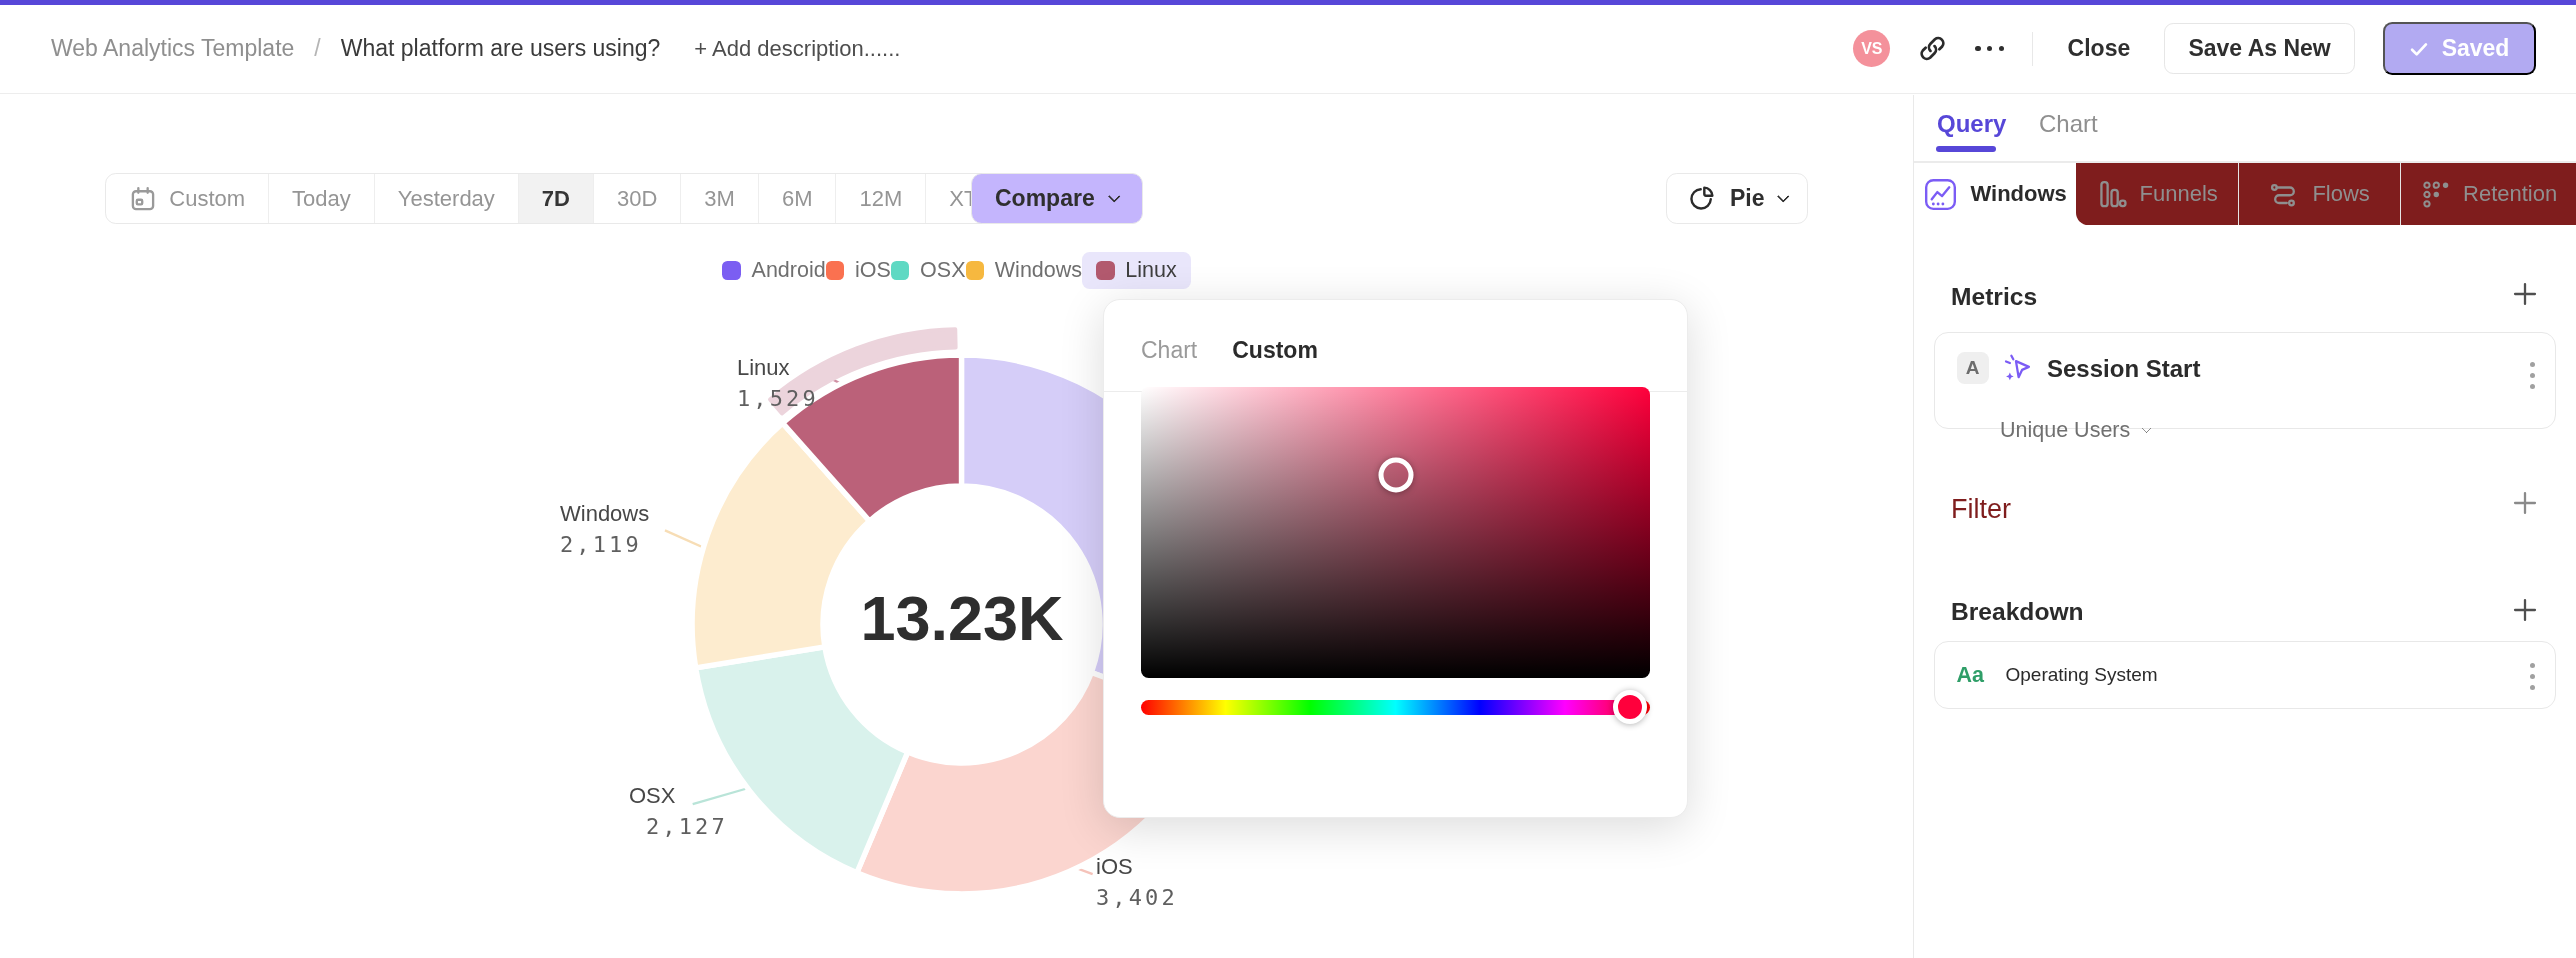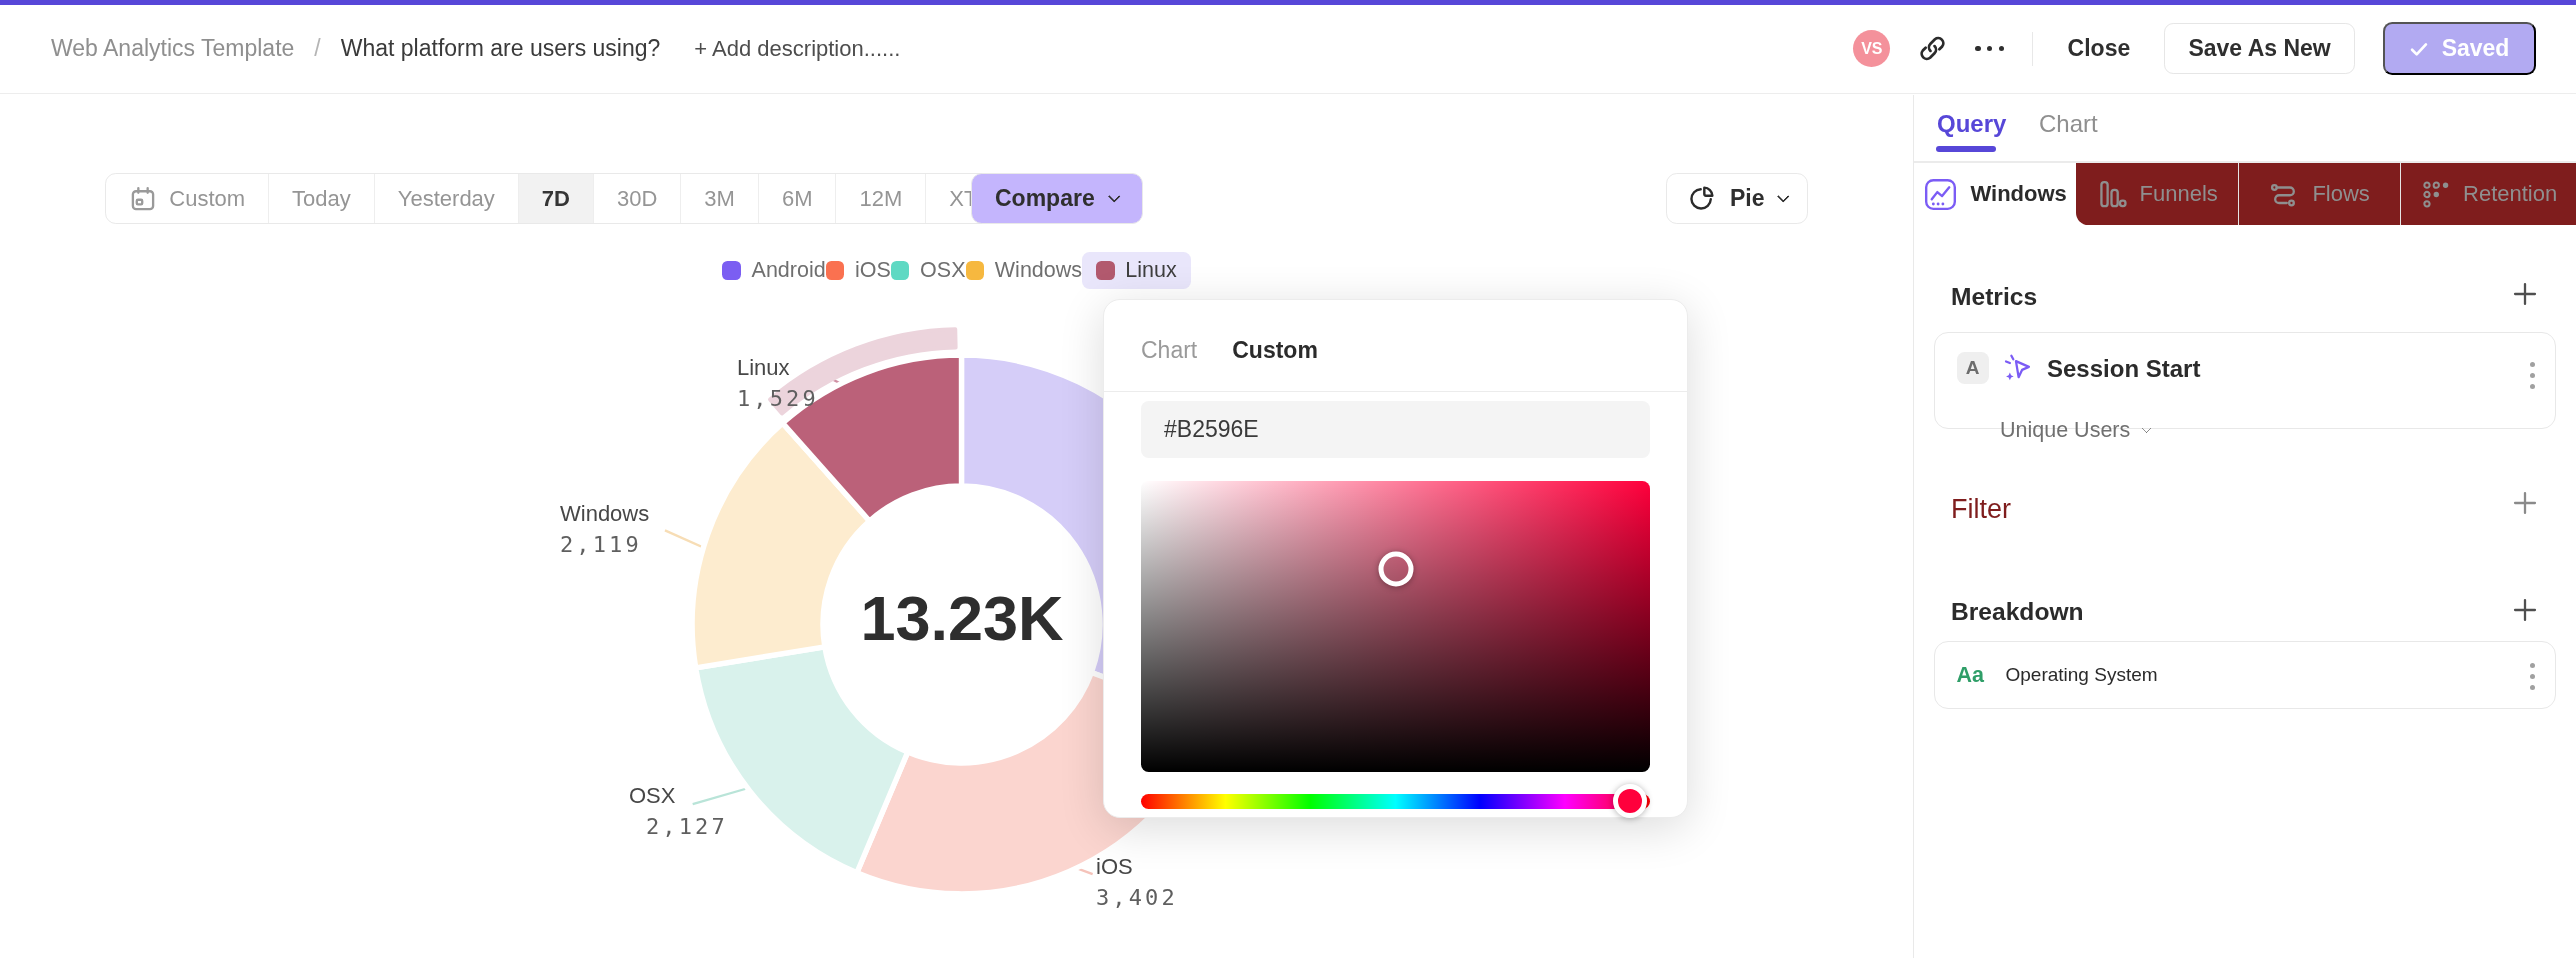--- a/index.html
+++ b/index.html
@@ -270,21 +270,20 @@
     <div>iOS</div>
     <div class="num">3,402</div>
   </div>
 
   <div class="picker">
     <div class="picker-tabs">
       <span class="pk-tab">Chart</span>
       <span class="pk-tab active">Custom</span>
     </div>
     <div class="picker-divider"></div>
-    <input class="hex-input" value="#B2596E" style="">
     <div id="sv-area" class="sv-area" style="background: linear-gradient(to top, rgb(0, 0, 0), rgba(0, 0, 0, 0)), linear-gradient(to right, rgb(255, 255, 255), rgba(255, 255, 255, 0)), rgb(255, 0, 60);">
       <div id="sv-cursor" class="sv-cursor" style="left: 50%; top: 30.2%;"></div>
     </div>
     <div class="hue-bar">
       <div id="hue-handle" class="hue-handle" style="left: 96.1%; background: rgb(255, 0, 60);"></div>
     </div>
   </div>
 </div>
 
 <div class="sidebar">

